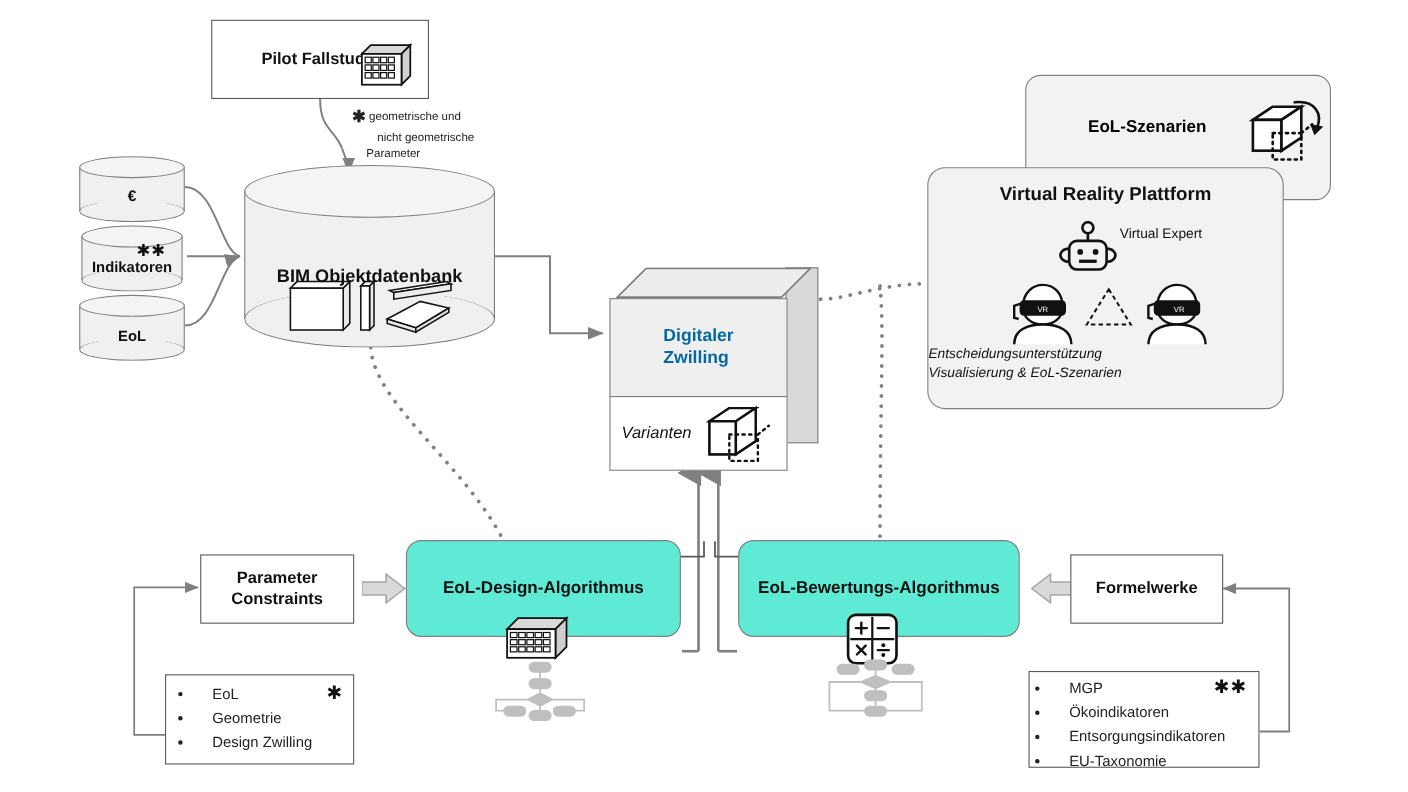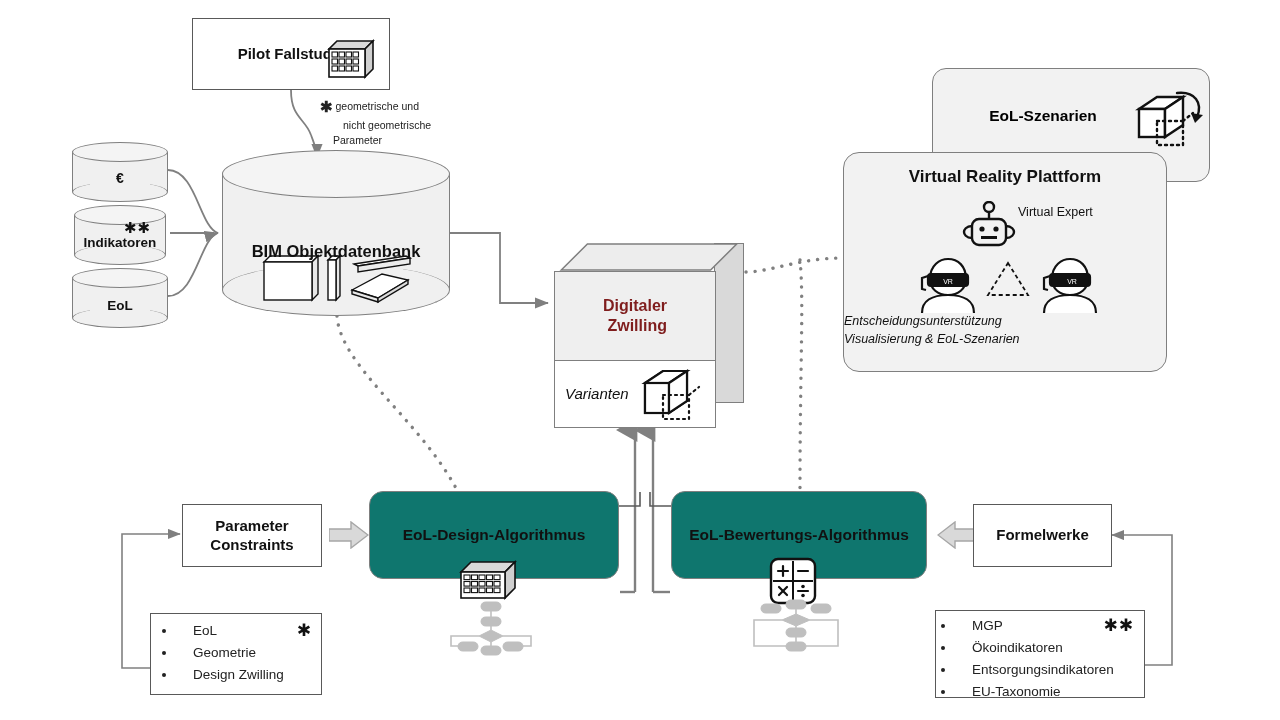--- a/index.html
+++ b/index.html
@@ -6,21 +6,21 @@
   body{width:1280px;height:720px;position:relative;overflow:hidden;
        font-family:"Liberation Sans","DejaVu Sans",sans-serif;color:#1a1a1a;}
   #stage{position:absolute;inset:0;width:1280px;height:720px;}
 
   
   .node{position:absolute;box-sizing:border-box;}
   .rectbox{border:1.6px solid #595959;background:#ffffff;
            display:flex;align-items:center;justify-content:center;text-align:center;}
   .rectbox .lbl{font-weight:bold;font-size:15px;line-height:1.25;color:#111;}
 
-  .roundbox{border:1.6px solid #7f7f7f;border-radius:14px;background:#0f766e;
+  .roundbox{border:1.6px solid #7f7f7f;border-radius:14px;background:#5eead4;
             display:flex;align-items:center;justify-content:center;text-align:center;}
   .roundbox .lbl{font-weight:bold;font-size:15.5px;color:#111;}
 
   .listbox{border:1.3px solid #595959;background:#ffffff;position:absolute;box-sizing:border-box;}
   .listbox ul{margin:0;padding:6px 0 6px 26px;list-style:disc;}
   .listbox li{font-size:13.5px;line-height:1.62;color:#222;padding-left:16px;}
   .listbox .star{position:absolute;font-size:17px;font-weight:bold;color:#111;}
 
   
   .cyl{position:absolute;}
@@ -42,21 +42,21 @@
   
   #dt{position:absolute;left:554px;top:243px;width:190px;height:182px;}
   #dt .side{position:absolute;left:160px;top:0;width:30px;height:160px;background:#d9d9d9;
             border:1.6px solid #7f7f7f;box-sizing:border-box;}
   #dt .topface{position:absolute;left:0;top:0;width:190px;height:28px;}
   #dt .front-top{position:absolute;left:0;top:28px;width:162px;height:90px;background:#efefef;
                  border:1.6px solid #7f7f7f;box-sizing:border-box;display:flex;
                  align-items:center;justify-content:center;}
   #dt .front-bot{position:absolute;left:0;top:117px;width:162px;height:68px;background:#ffffff;
                  border:1.6px solid #7f7f7f;box-sizing:border-box;}
-  #dt .dtlabel{font-weight:bold;font-size:16px;line-height:1.22;text-align:right;color:#7f1d1d;}
+  #dt .dtlabel{font-weight:bold;font-size:16px;line-height:1.22;text-align:left;color:#0369a1;}
   #dt .varianten{position:absolute;left:10px;top:24px;font-style:italic;font-size:15px;color:#111;}
 
   
   #szen{position:absolute;left:932px;top:68px;width:278px;height:114px;
         border:1.6px solid #7f7f7f;border-radius:14px;background:#f2f2f2;box-sizing:border-box;}
   #szen .t{position:absolute;left:20px;top:38px;width:180px;text-align:center;
            font-weight:bold;font-size:15.5px;color:#000000;}
   #vr{position:absolute;left:843px;top:152px;width:324px;height:220px;
       border:1.6px solid #7f7f7f;border-radius:16px;background:#f2f2f2;box-sizing:border-box;}
   #vr .t{position:absolute;left:0;right:0;top:14px;text-align:center;font-weight:bold;

